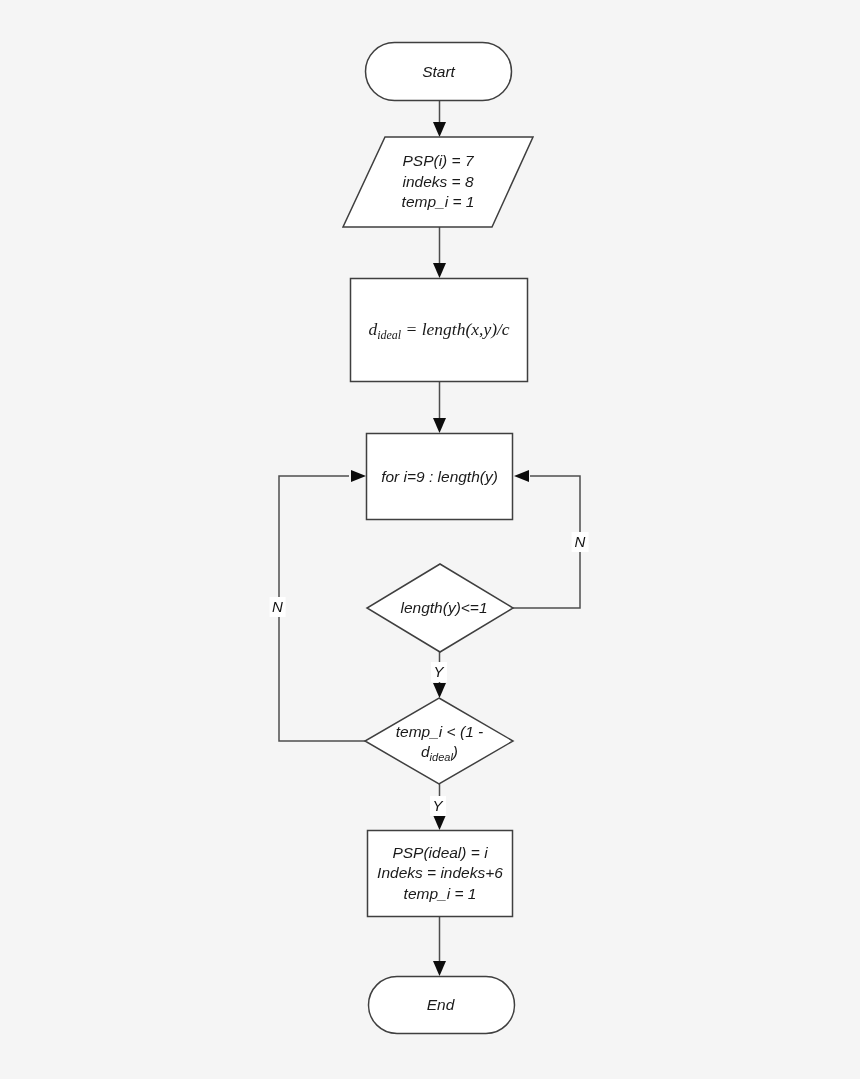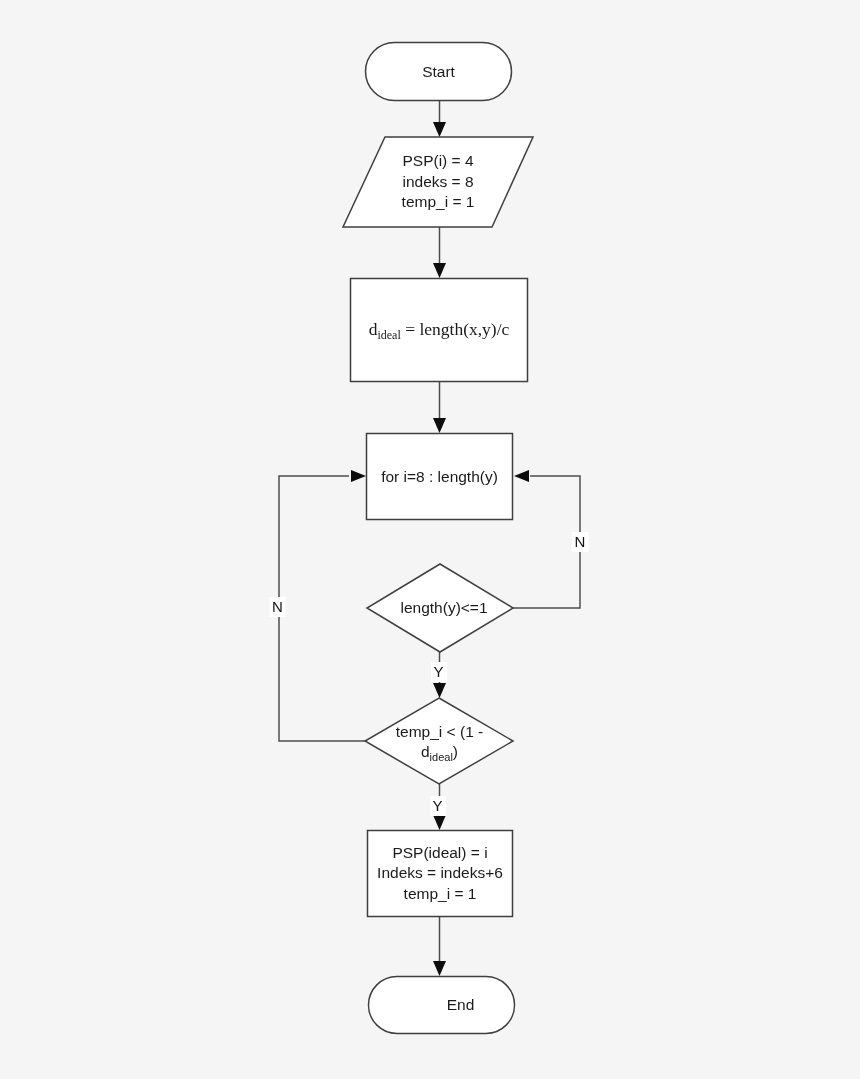--- a/index.html
+++ b/index.html
@@ -7,20 +7,21 @@
     background: #f5f5f5;
     font-family: "Liberation Sans", sans-serif;
     color: #1a1a1a;
   }
   .stage {
     position: relative;
     width: 860px;
     height: 1079px;
     background: #f5f5f5;
     overflow: hidden;
+    font-style: italic;
   }
   .stage svg { position: absolute; left: 0; top: 0; }
   .lbl {
     position: absolute;
     transform: translate(-50%, -50%);
     white-space: nowrap;
     font-size: 15.5px;
     line-height: 20.5px;
     text-align: center;
     color: #1a1a1a;
@@ -79,42 +80,42 @@
       <polygon points="440,564 513,608 440,652 367,608"></polygon>
       <polygon points="439,698 513,741 439,784 365,741"></polygon>
       <rect x="367.5" y="830.5" width="145" height="86"></rect>
       <rect x="368.5" y="976.5" width="146" height="57" rx="28.5" ry="28.5"></rect>
     </g>
   </svg>
 
   <div class="lbl" style="left:438.5px; top:71.5px;">Start</div>
 
   <div class="lbl multiline" style="left:438px; top:182px;">
-    <div>PSP(i) = 4</div>
+    <div>PSP(i) = 7</div>
     <div>indeks = 8</div>
     <div>temp_i = 1</div>
   </div>
 
   <div class="lbl lbl-serif" style="left:439px; top:329px;text-align:right;"><span>d</span><sub>ideal</sub><span> = length(x,y)/c</span></div>
 
-  <div class="lbl" style="left:439.5px; top:476.5px;">for i=8 : length(y)</div>
+  <div class="lbl" style="left:439.5px; top:476.5px;">for i=9 : length(y)</div>
 
   <div class="lbl" style="left:444px; top:608px;">length(y)&lt;=1</div>
 
   <div class="lbl lbl-sans multiline" style="left:439.5px; top:741.5px;">
     <div>temp_i &lt; (1 -</div>
     <div><span>d</span><sub>ideal</sub><span>)</span></div>
   </div>
 
   <div class="lbl multiline" style="left:440px; top:873.5px;">
     <div>PSP(ideal) = i</div>
     <div>Indeks = indeks+6</div>
     <div>temp_i = 1</div>
   </div>
 
-  <div class="lbl" style="left:440.5px; top:1005px;margin-left:20px;">End</div>
+  <div class="lbl" style="left:440.5px; top:1005px;">End</div>
 
   <div class="edge-lbl" style="left:438.5px; top:672px;">Y</div>
   <div class="edge-lbl" style="left:580px; top:542px;">N</div>
   <div class="edge-lbl" style="left:437.5px; top:806px;">Y</div>
   <div class="edge-lbl" style="left:277.5px; top:607px;">N</div>
 
 </div>
 
 </body></html>

